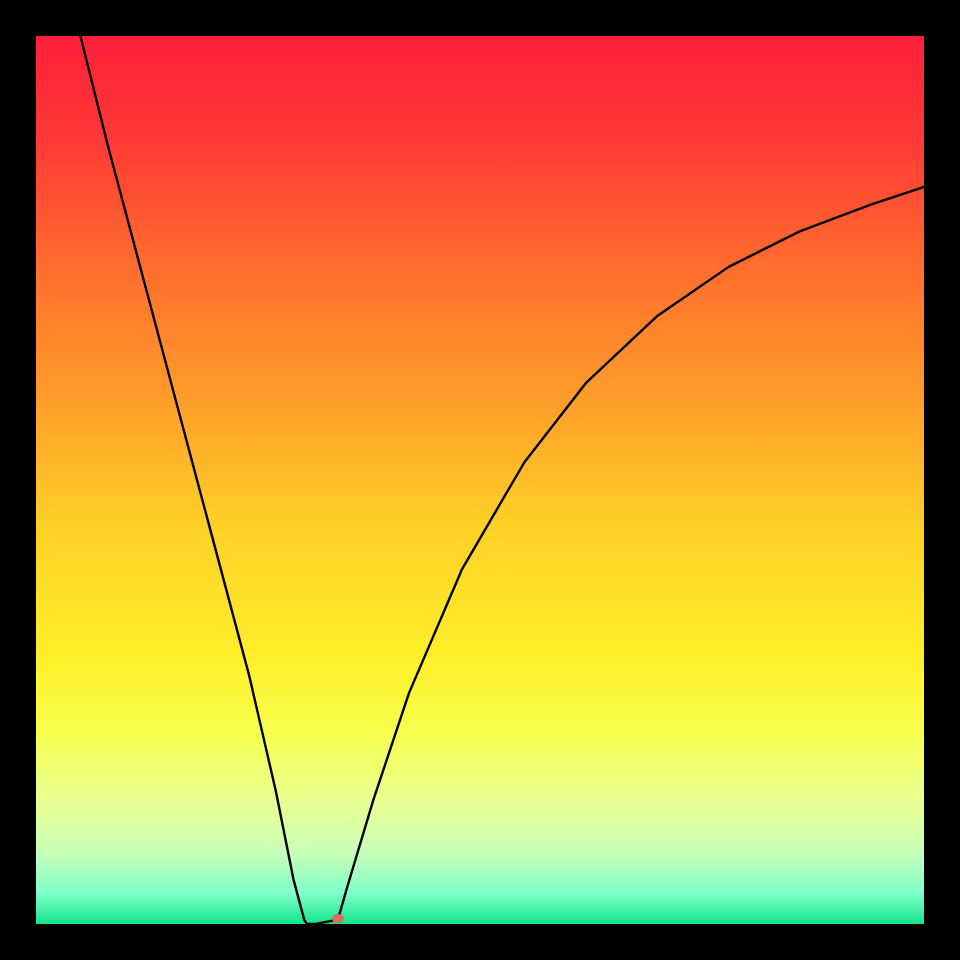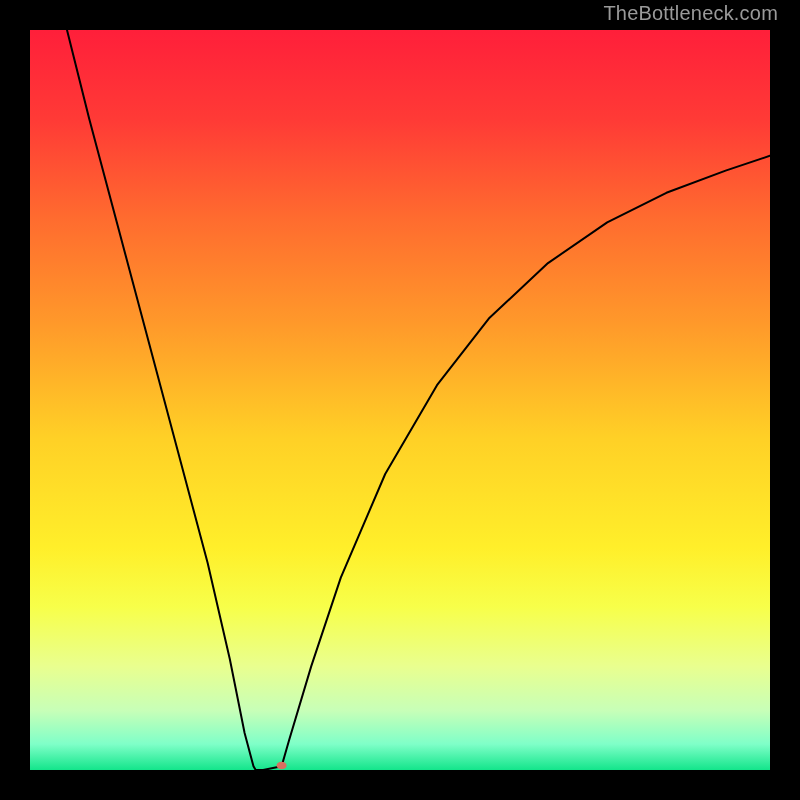--- a/index.html
+++ b/index.html
@@ -35,21 +35,20 @@
     top: 30px;
     width: 740px;
     height: 740px;
   }
   svg { display: block; }
 </style>
 </head>
 <body>
 
 <div class="frame">
-  <div class="watermark">TheBottleneck.com</div>
   <div class="plot-wrap">
     <svg id="plot-svg" width="740" height="740" viewBox="0 0 740 740">
         <defs>
           <linearGradient id="bg-grad" x1="0" y1="0" x2="0" y2="1">
             <stop offset="0%" stop-color="#ff1f3a"></stop>
             <stop offset="12%" stop-color="#ff3a36"></stop>
             <stop offset="25%" stop-color="#ff6a2f"></stop>
             <stop offset="40%" stop-color="#ff9a2a"></stop>
             <stop offset="55.00000000000001%" stop-color="#ffd026"></stop>
             <stop offset="70%" stop-color="#ffef2a"></stop>

